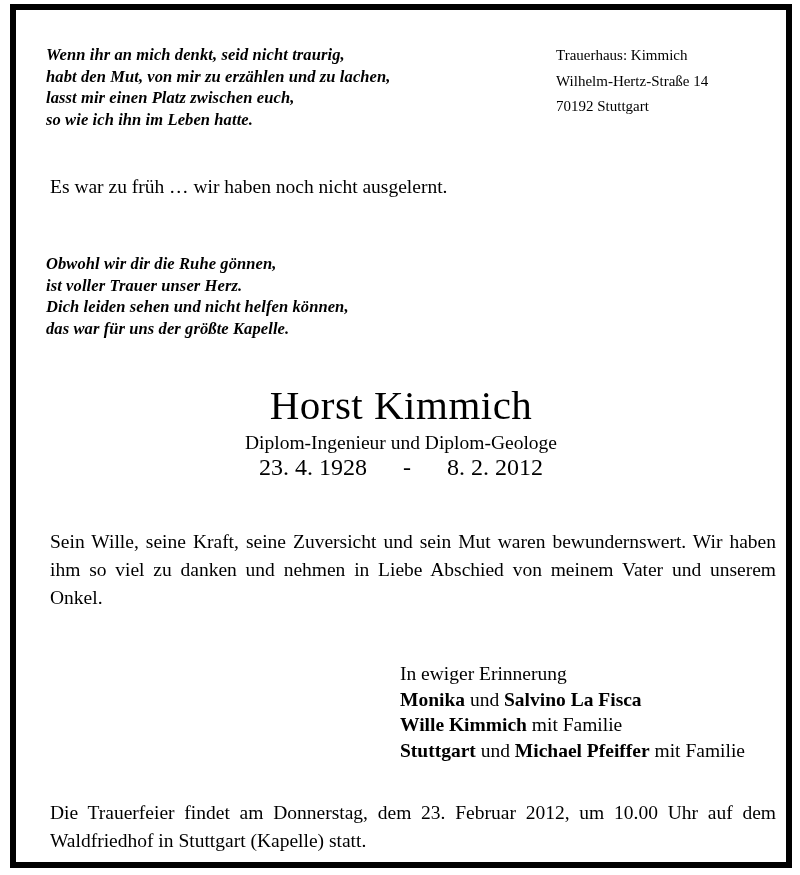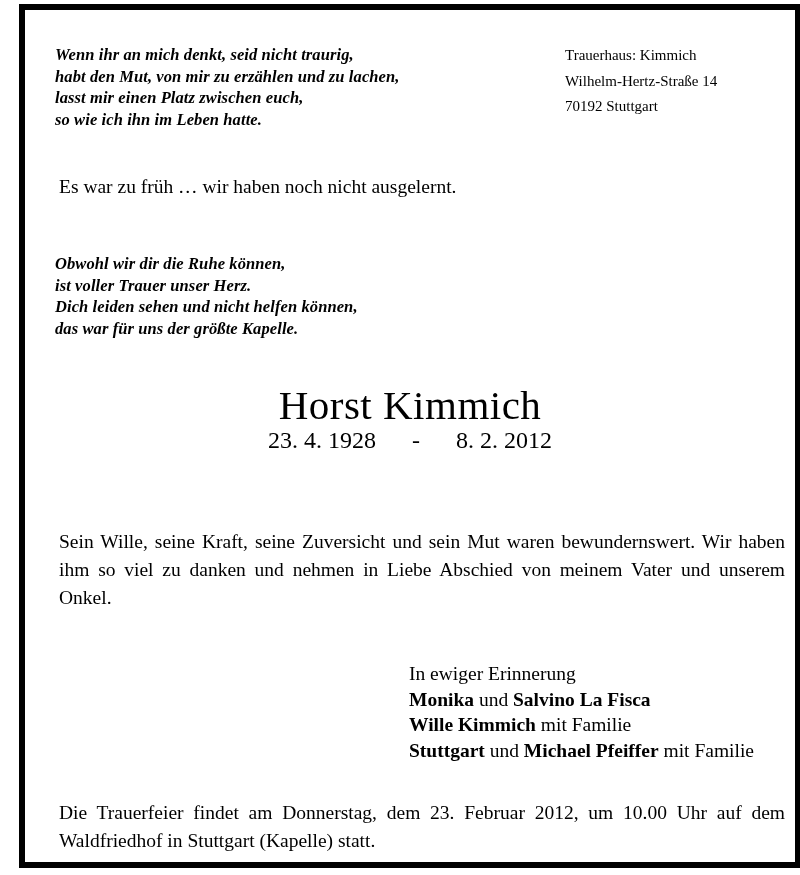--- a/index.html
+++ b/index.html
@@ -11,21 +11,21 @@
     width: 800px;
     height: 875px;
     font-family: "Liberation Serif", "DejaVu Serif", serif;
     color: #000000;
     -webkit-font-smoothing: antialiased;
   }
 
   
   .notice {
     position: absolute;
-    left: 19px;
+    left: 10px;
     top: 4px;
     width: 782px;
     height: 864px;
     border: 6px solid #000000;
     box-sizing: border-box;
     background: #ffffff;
     overflow: hidden;
   }
   .page {
     position: absolute;
@@ -120,28 +120,29 @@
 
     <div class="blk address" style="left:540px; top:33px; width:250px;">
       <div>Trauerhaus: Kimmich</div>
       <div>Wilhelm-Hertz-Straße 14</div>
       <div>70192 Stuttgart</div>
     </div>
 
     <div class="blk plain lead" style="left:34px; top:164px; width:700px;">Es war zu früh … wir haben noch nicht ausgelernt.</div>
 
     <div class="blk verse" style="left:30px; top:243px; width:450px;">
-      <div>Obwohl wir dir die Ruhe können,</div>
+      <div>Obwohl wir dir die Ruhe gönnen,</div>
       <div>ist voller Trauer unser Herz.</div>
       <div>Dich leiden sehen und nicht helfen können,</div>
       <div>das war für uns der größte Kapelle.</div>
     </div>
 
     <div class="nameblock" style="top:372px;">
       <div class="deceased-name">Horst Kimmich</div>
+      <div class="profession" style="margin-top:2px;">Diplom-Ingenieur und Diplom-Geologe</div>
       <div class="dates">
         <span>23. 4. 1928</span>
         <span style="display:inline-block; width:24px;"></span>
         <span>-</span>
         <span style="display:inline-block; width:24px;"></span>
         <span>8. 2. 2012</span>
       </div>
     </div>
 
     <div class="blk para" style="left:34px; top:518px; width:726px;">Sein Wille, seine Kraft, seine Zuversicht und sein Mut waren bewundernswert. Wir haben ihm so viel zu danken und nehmen in Liebe Abschied von meinem Vater und unserem Onkel.</div>

